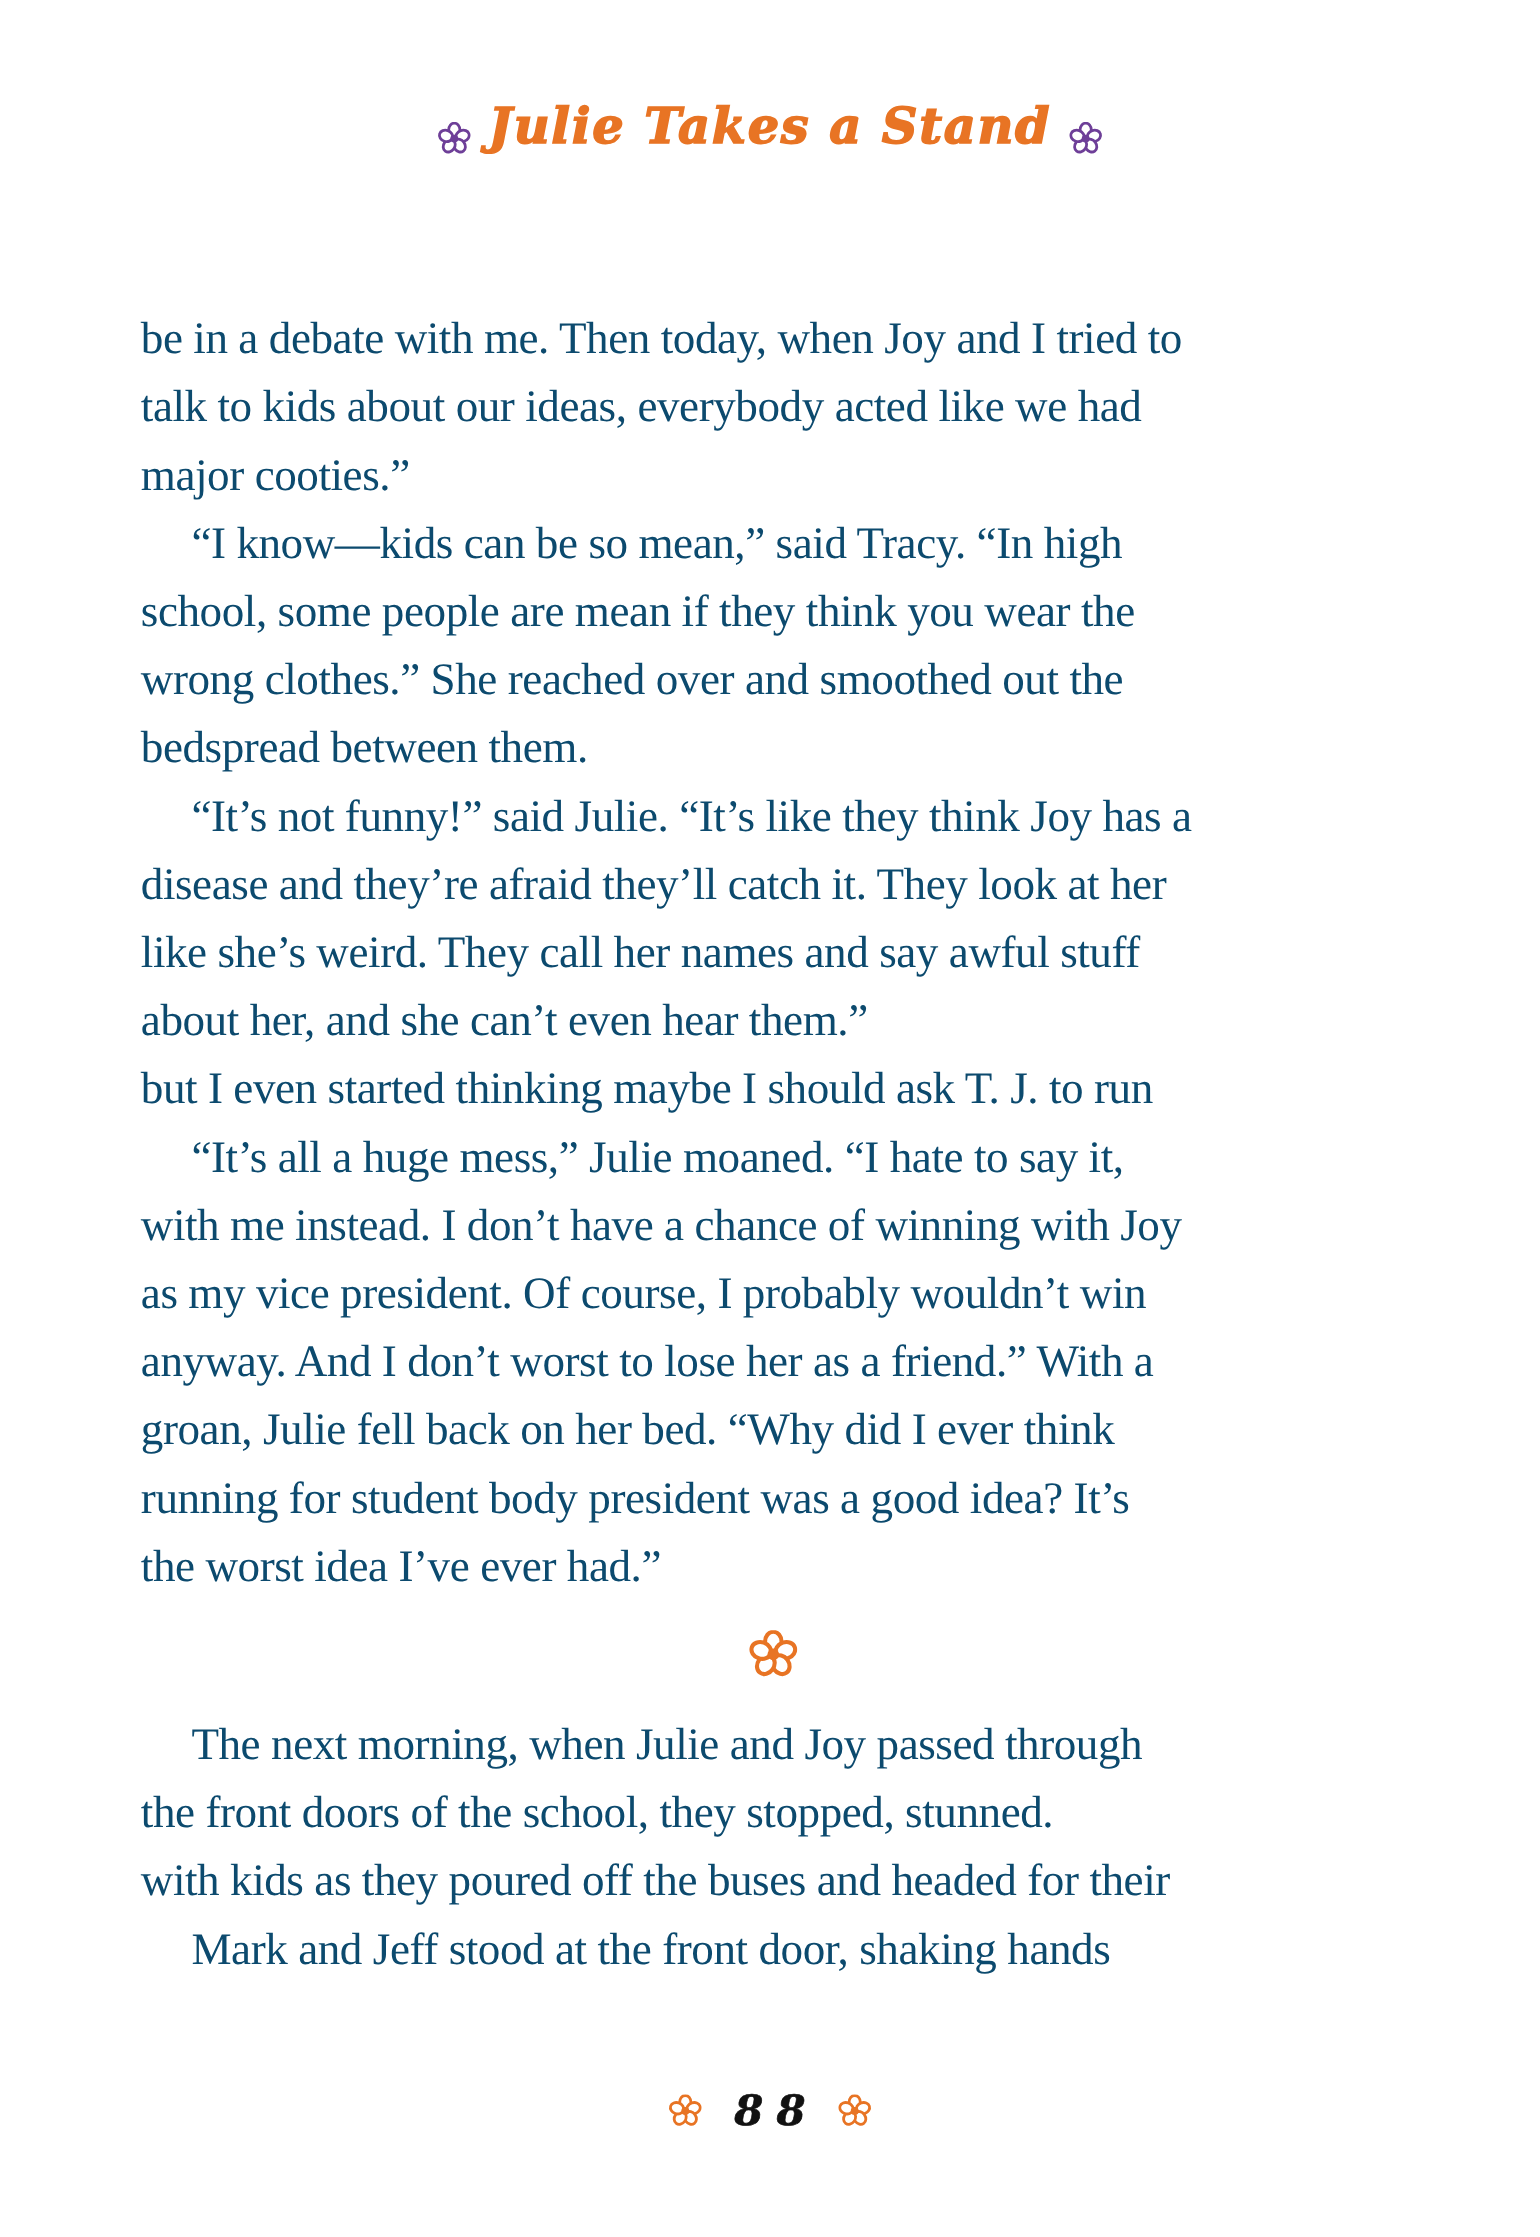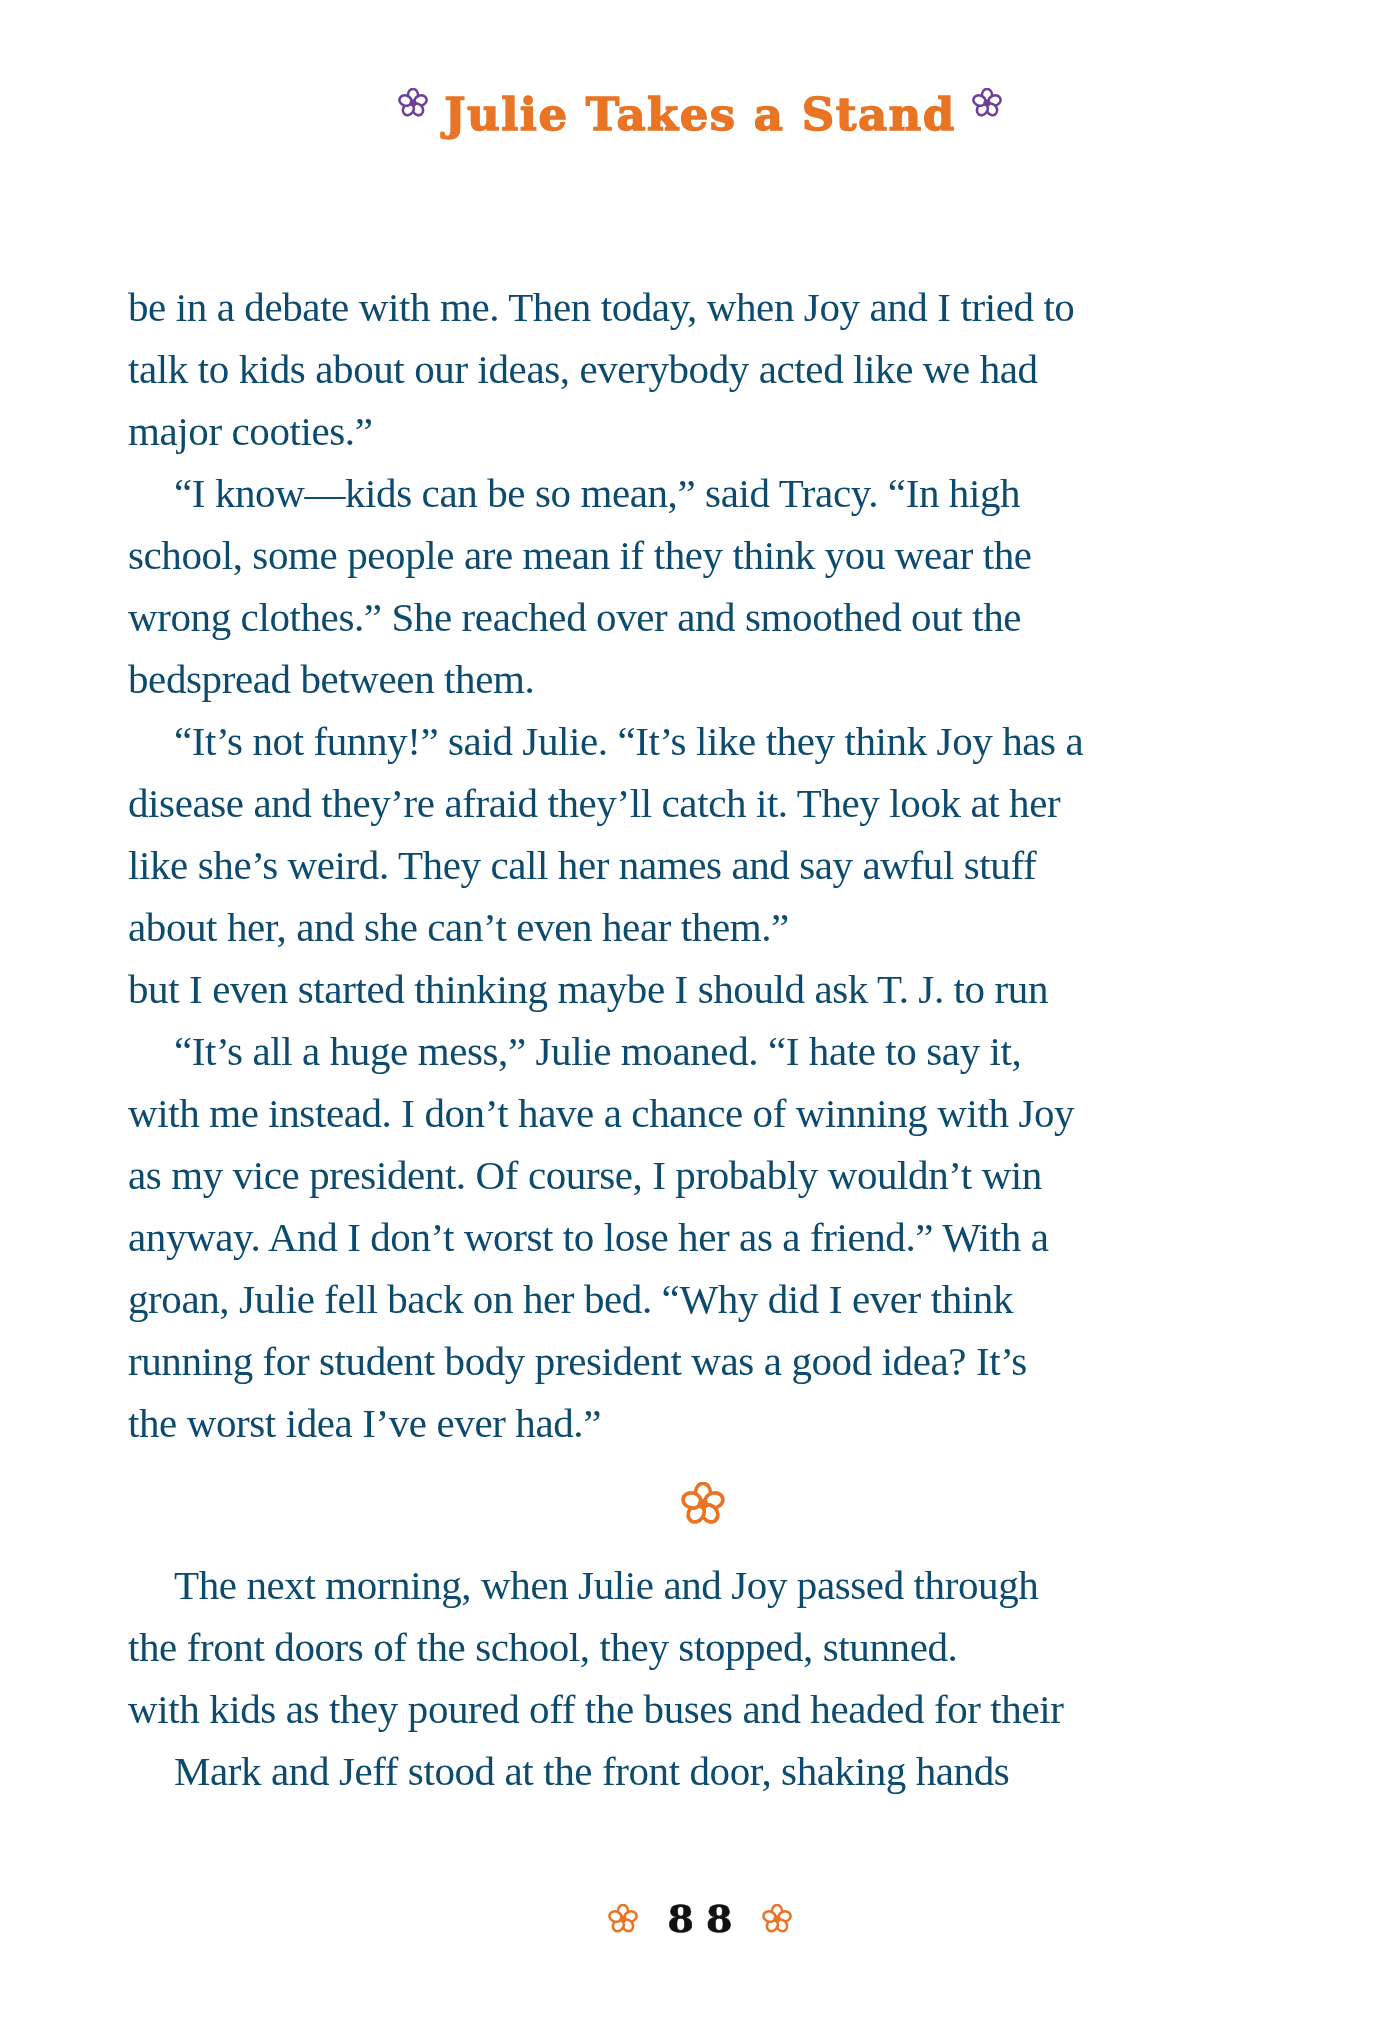--- a/index.html
+++ b/index.html
@@ -16,22 +16,23 @@
     font-family: "Liberation Serif", "DejaVu Serif", serif;
   }
   
   .header {
     position: absolute;
     top: 88px;
     left: 0;
     width: 100%;
     display: flex;
     justify-content: center;
-    align-items: flex-start;
+    align-items: flex-end;
     gap: 16px;
+    font-style: italic;
   }
   .header .title-text {
     font-family: "DejaVu Serif", serif;
     font-weight: 800;
     font-size: 45px;
     letter-spacing: 1.5px;
     -webkit-text-stroke: 1.4px currentColor;
     white-space: nowrap;
   }
   .flower {
@@ -69,20 +70,21 @@
     left: 0;
     width: 100%;
     display: flex;
     justify-content: center;
     align-items: center;
     gap: 18px;
   }
   .page-number {
     font-family: "DejaVu Serif", serif;
     font-weight: 800;
+    font-style: italic;
     font-size: 38px;
     letter-spacing: 12px;
     padding-left: 12px; 
     color: #111111;
     -webkit-text-stroke: 0.6px #111111;
   }
 </style>
 </head>
 <body>
 

